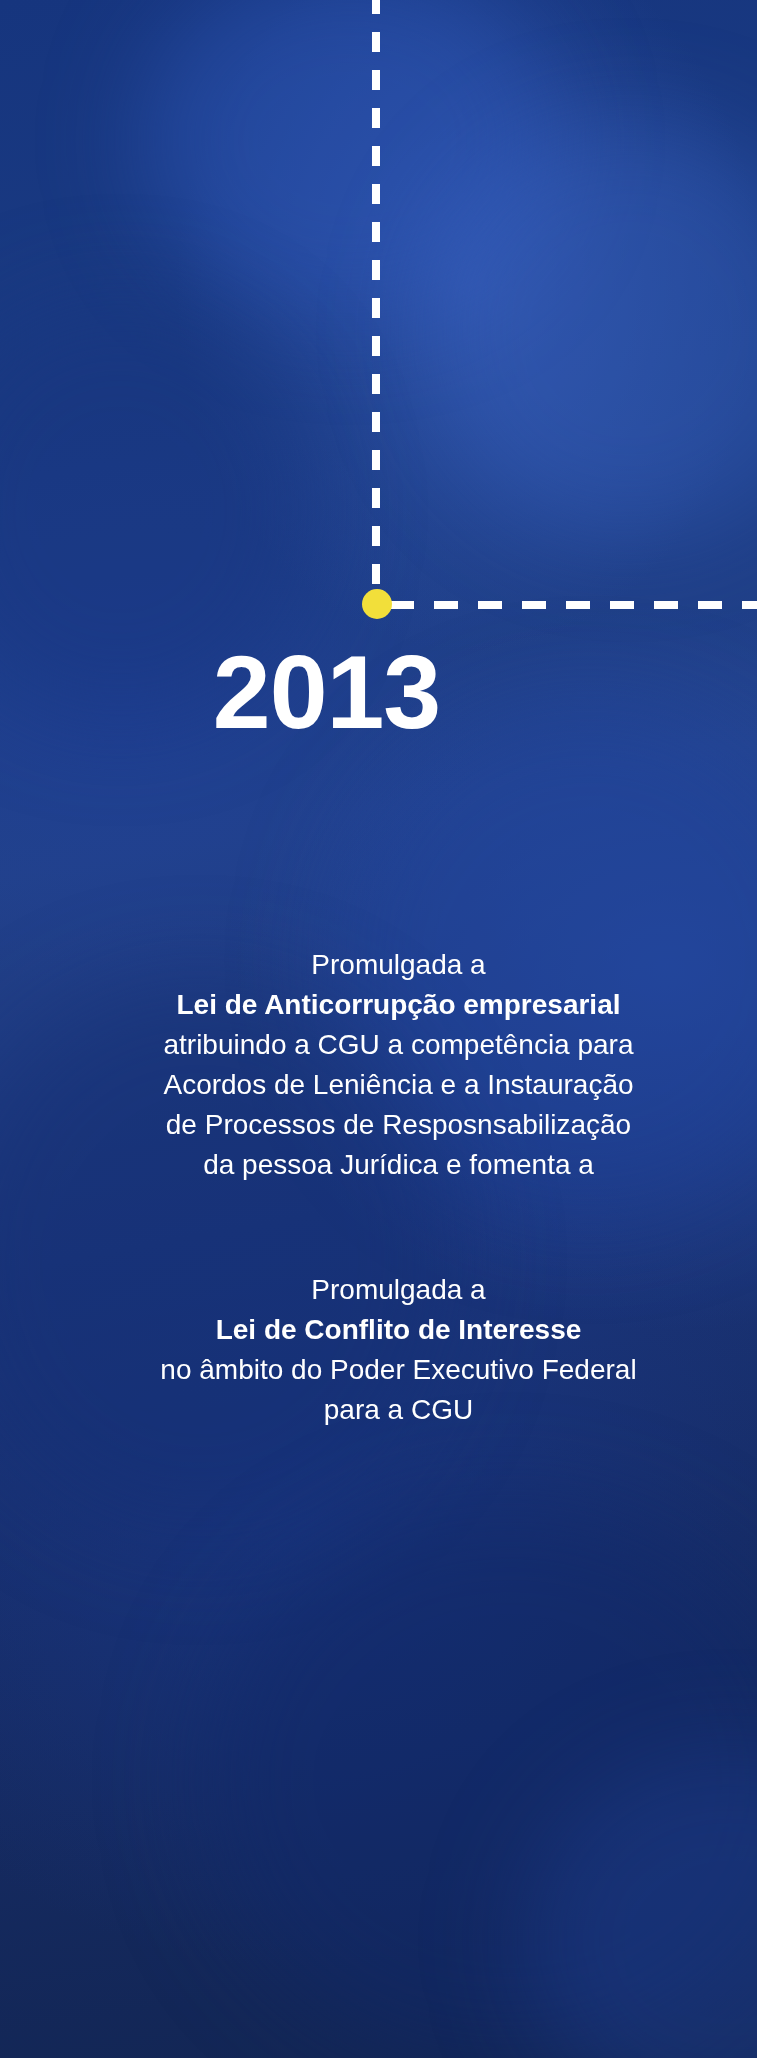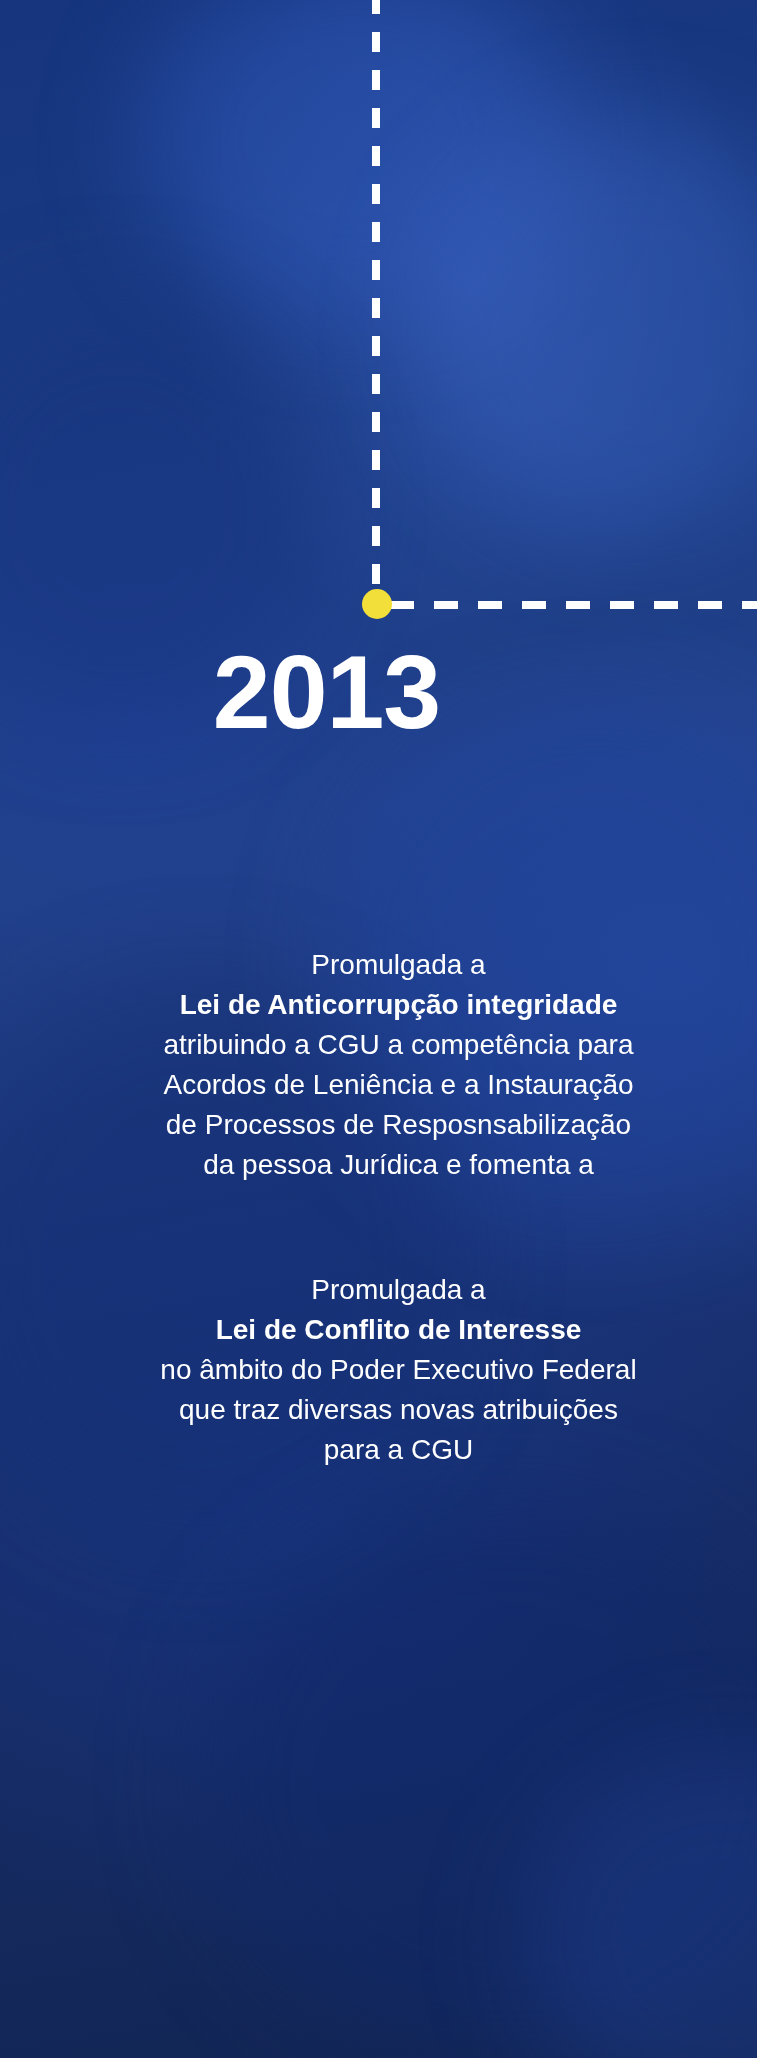--- a/index.html
+++ b/index.html
@@ -134,29 +134,28 @@
   <div class="dash-vertical"></div>
   <div class="dash-horizontal"></div>
   <div class="node-dot"></div>
 
   <div class="year">2013</div>
 
   <div class="entries">
 
     <div class="entry">
       <span class="line">Promulgada a</span>
-      <span class="line bold">Lei de Anticorrupção integridade</span>
+      <span class="line bold">Lei de Anticorrupção empresarial</span>
       <span class="line">atribuindo a CGU a competência para</span>
       <span class="line">Acordos de Leniência e a Instauração</span>
       <span class="line">de Processos de Resposnsabilização</span>
       <span class="line">da pessoa Jurídica e fomenta a</span>
     </div>
 
     <div class="entry">
       <span class="line">Promulgada a</span>
       <span class="line bold">Lei de Conflito de Interesse</span>
       <span class="line">no âmbito do Poder Executivo Federal</span>
-      <span class="line">que traz diversas novas atribuições</span>
       <span class="line">para a CGU</span>
     </div>
 
   </div>
 </div>
 
 </body></html>

